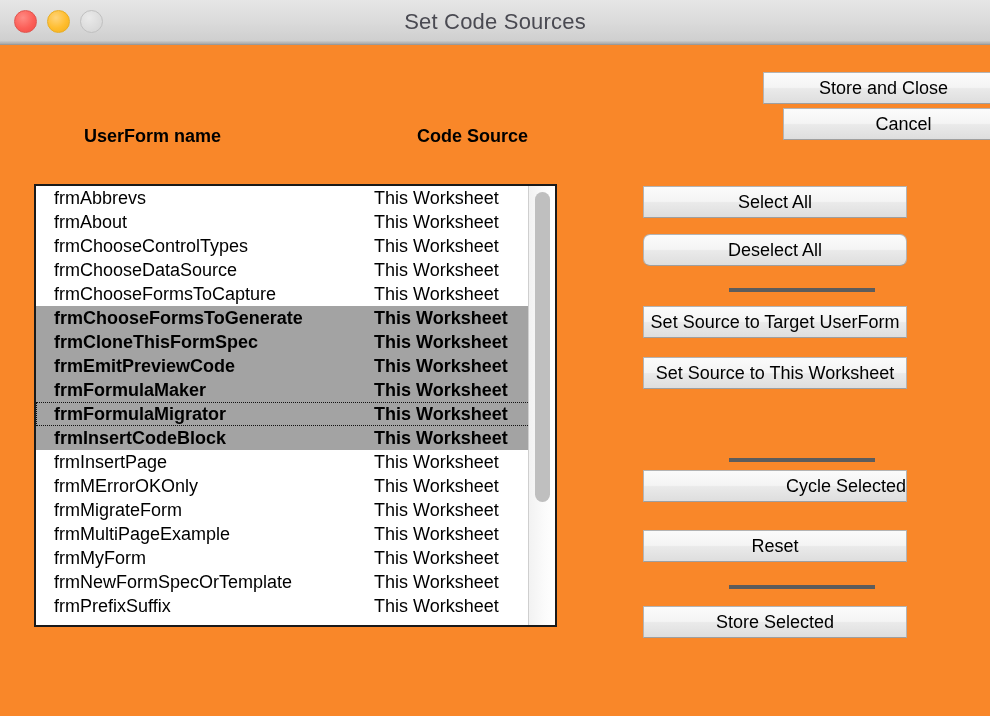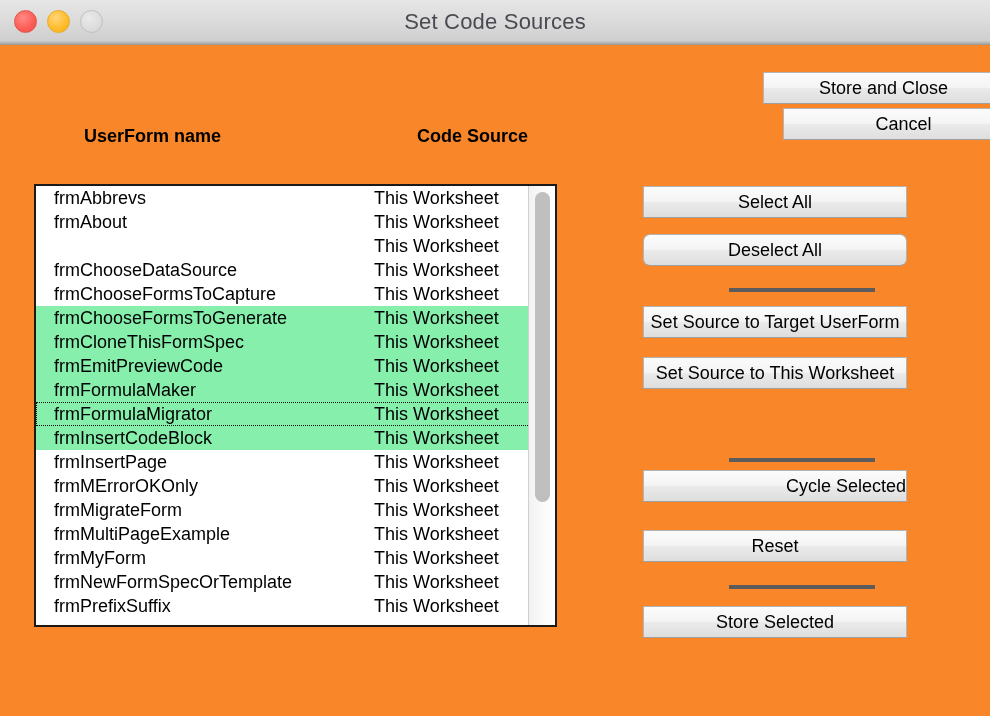--- a/index.html
+++ b/index.html
@@ -99,21 +99,21 @@
     height: 439px;
     overflow: hidden;
   }
   .row {
     position: relative;
     height: 24px;
     line-height: 24px;
     box-sizing: border-box;
     white-space: nowrap;
   }
-  .row.selected { background: #86efac; }
+  .row.selected { background: #a3a3a3; font-weight: bold; }
   .row.focused::after {
     content: "";
     position: absolute;
     left: 0; top: 0;
     right: 0; bottom: 0;
     border: 1px dotted #111111;
     pointer-events: none;
   }
   .cell-name {
     position: absolute;
@@ -212,20 +212,21 @@
     <div class="list-inner" id="list-inner">
         <div class="row">
           <span class="cell-name">frmAbbrevs</span>
           <span class="cell-source">This Worksheet</span>
         </div>
         <div class="row">
           <span class="cell-name">frmAbout</span>
           <span class="cell-source">This Worksheet</span>
         </div>
         <div class="row">
+          <span class="cell-name">frmChooseControlTypes</span>
           <span class="cell-source">This Worksheet</span>
         </div>
         <div class="row">
           <span class="cell-name">frmChooseDataSource</span>
           <span class="cell-source">This Worksheet</span>
         </div>
         <div class="row">
           <span class="cell-name">frmChooseFormsToCapture</span>
           <span class="cell-source">This Worksheet</span>
         </div>

